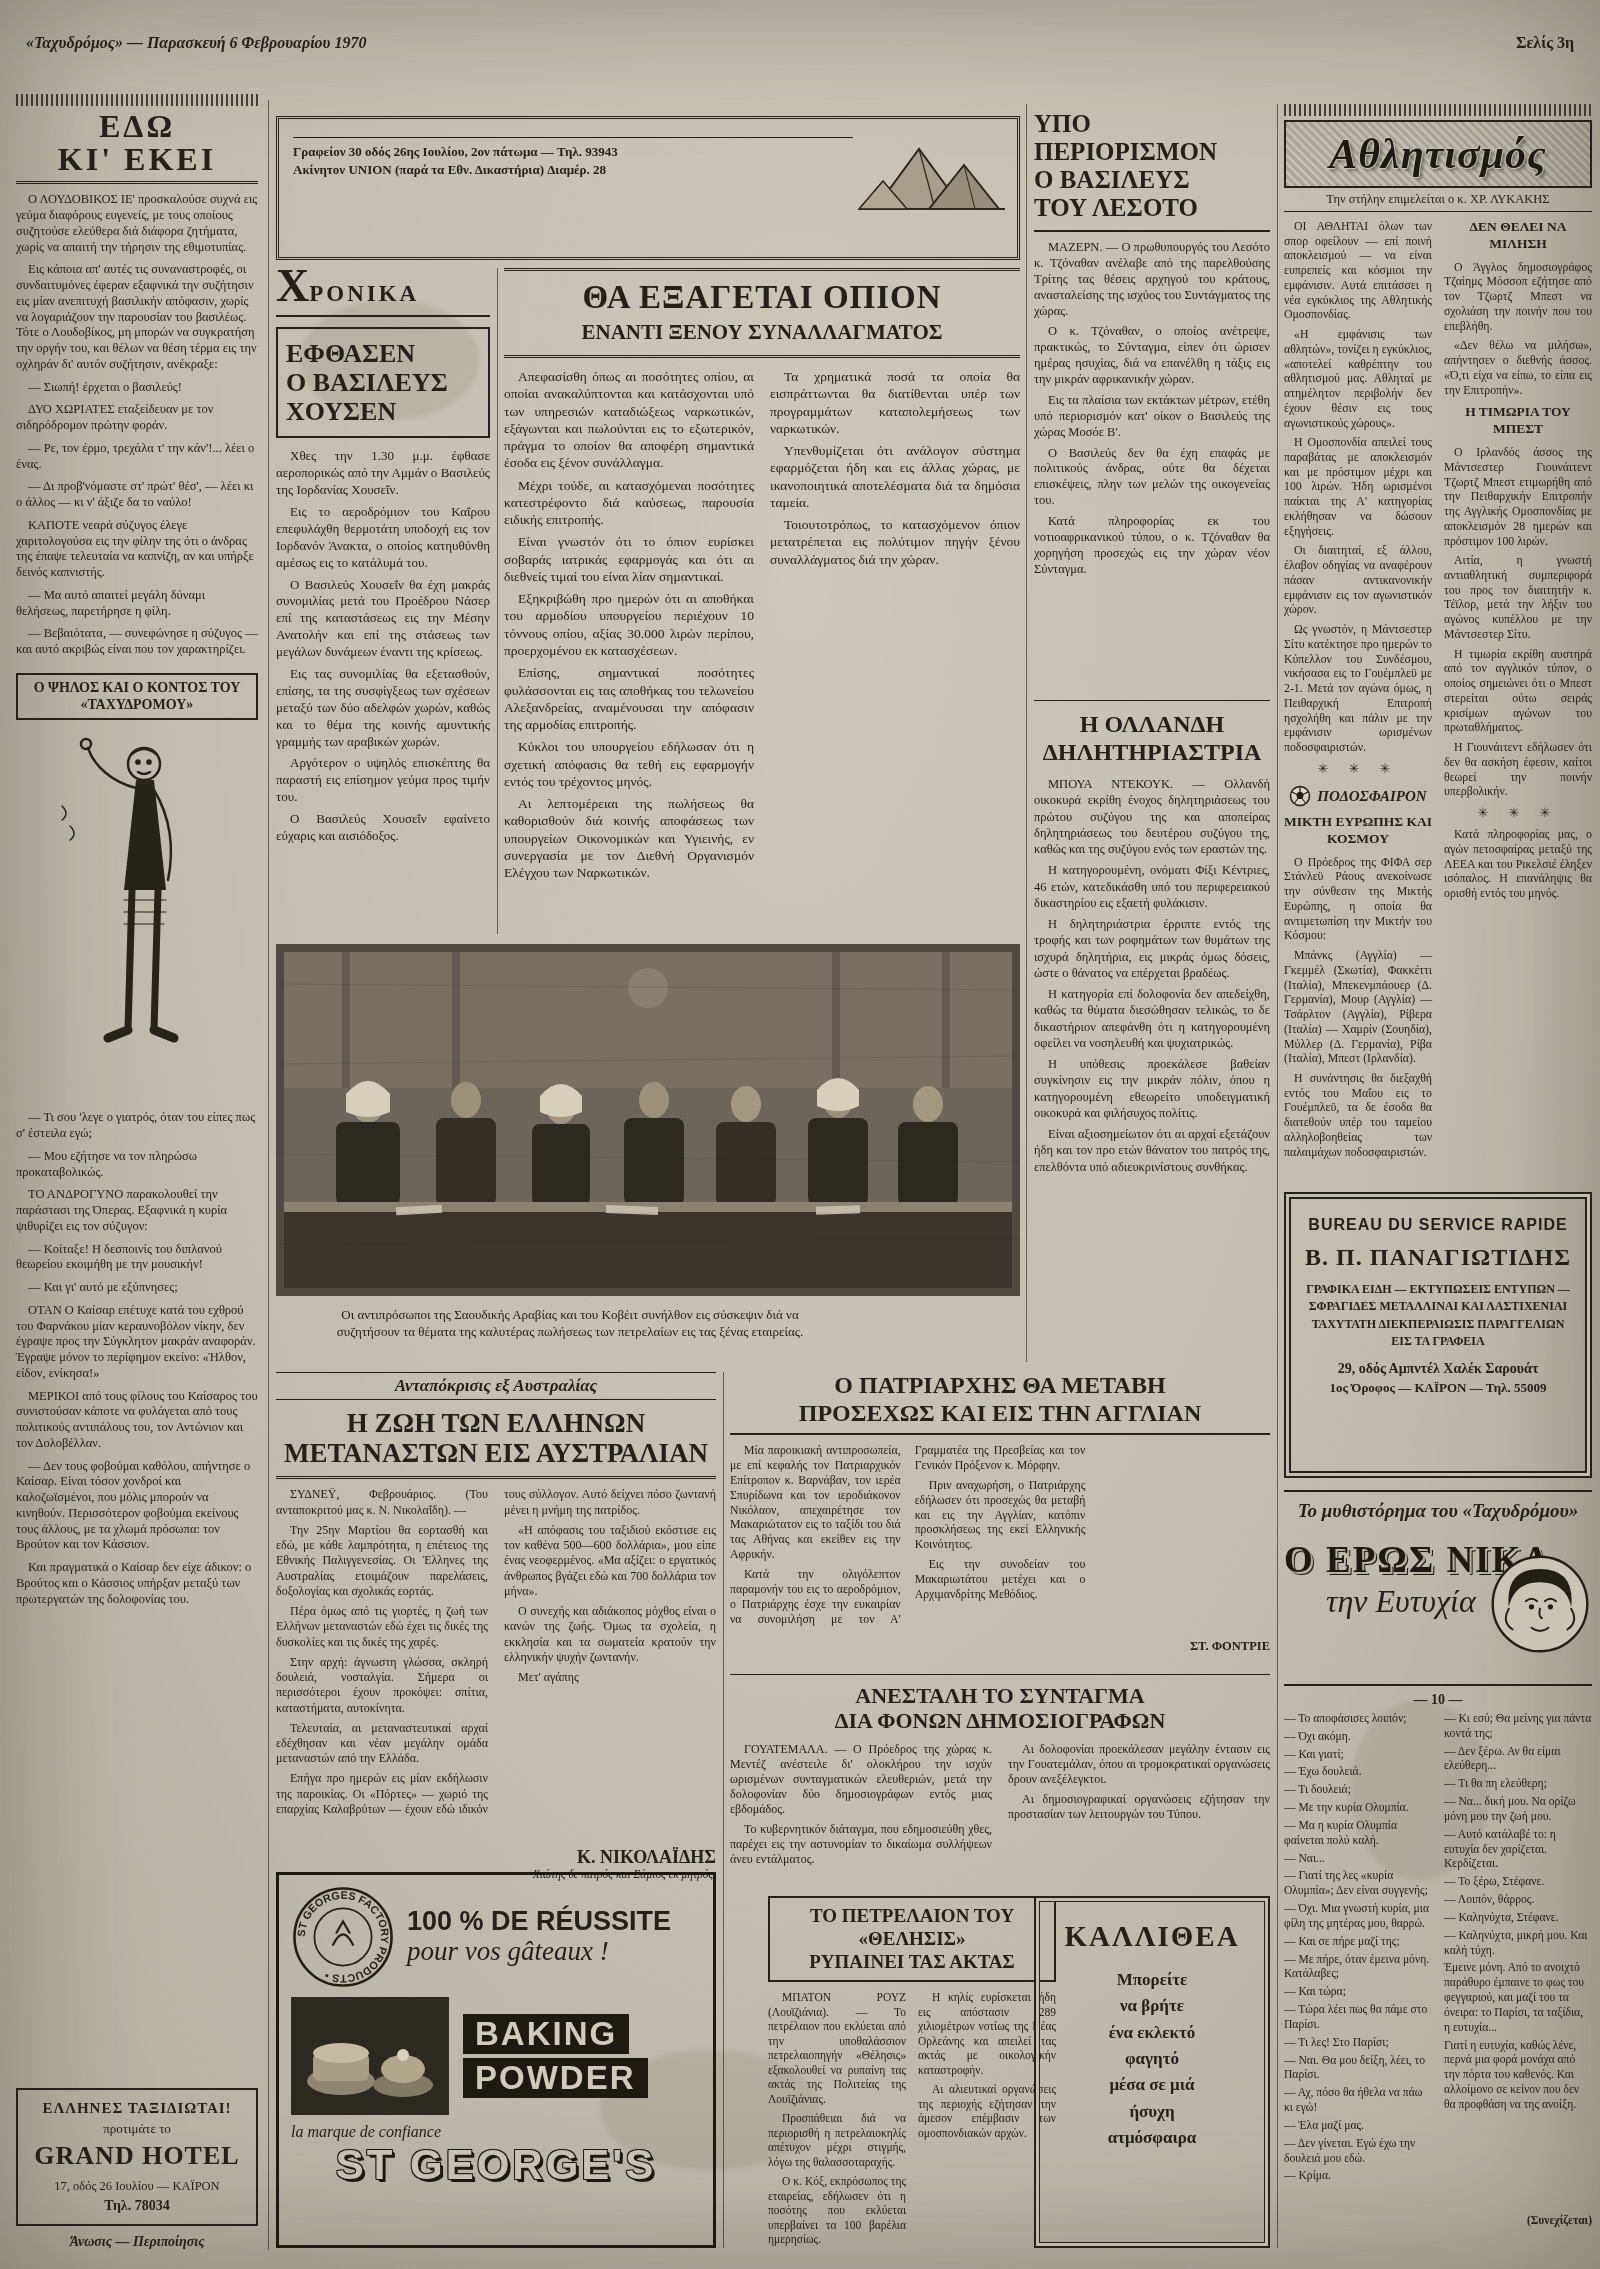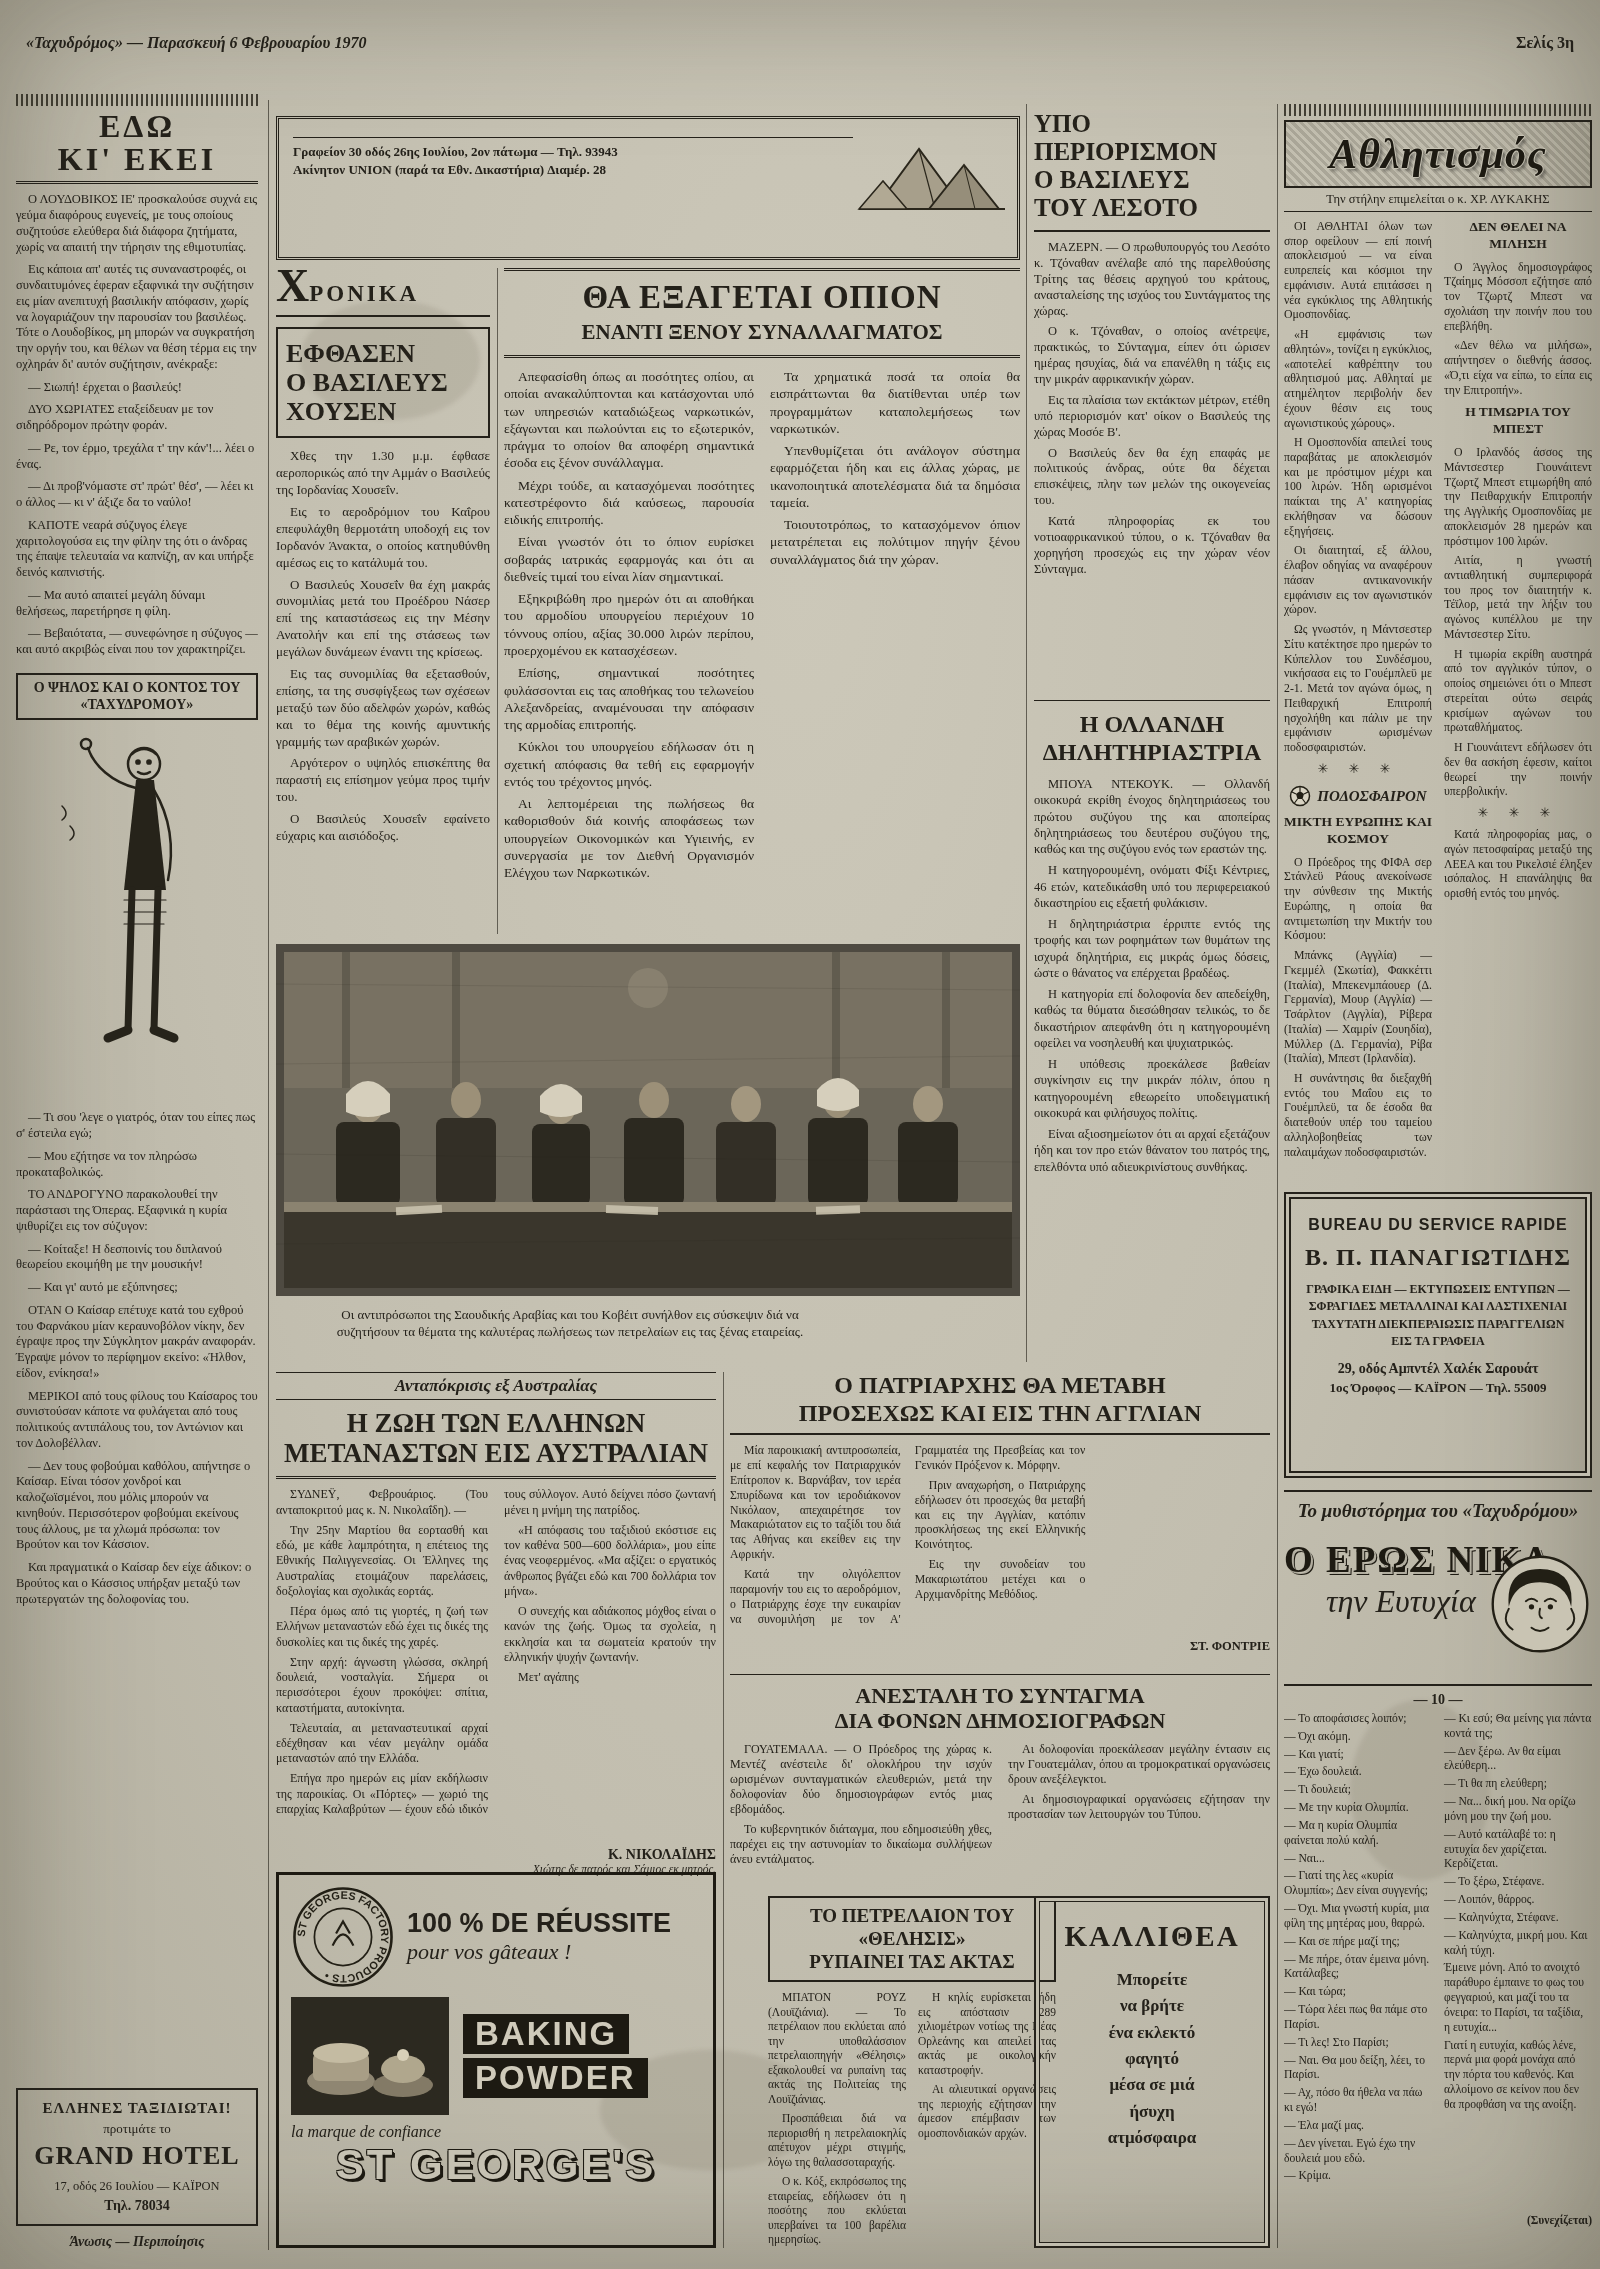--- a/index.html
+++ b/index.html
@@ -128,21 +128,21 @@
   .se-cont { text-align: right; font-weight: bold; font-size: 11.5px; padding-top: 4px; }
 
   
   #australia { left: 276px; top: 1372px; width: 440px; height: 490px; }
   .au-kicker { text-align: center; font-size: 17px; font-weight: bold; font-style: italic;
     border-top: 1px solid #24211a; border-bottom: 1px solid #24211a; padding: 3px 0; }
   .au-head { text-align: center; font-size: 27px; font-weight: bold; line-height: 1.12; padding: 8px 0;
     border-bottom: 3px double #24211a; margin-bottom: 8px; }
   .au-body { height: 360px; overflow: hidden; column-count: 2; column-gap: 16px; column-fill: auto;
     font-size: 12px; line-height: 1.27; }
-  .au-sig { text-align: right; font-weight: bold; font-size: 14px; }
+  .au-sig { text-align: right; font-weight: bold; font-size: 18px; }
   .au-ps { font-size: 11.5px; font-style: italic; text-align: right; }
 
   
   #patriarch { left: 730px; top: 1372px; width: 540px; height: 292px; }
   .pa-head { text-align: center; font-size: 24px; font-weight: bold; line-height: 1.15;
     border-bottom: 2px solid #24211a; padding-bottom: 6px; margin-bottom: 8px; }
   .pa-body { height: 196px; overflow: hidden; column-count: 3; column-gap: 14px; column-fill: auto;
     font-size: 11.8px; line-height: 1.26; }
   .pa-sig { text-align: right; font-weight: bold; font-size: 12.5px; }
 
@@ -162,21 +162,21 @@
   
   #kallithea { left: 1034px; top: 1896px; width: 236px; height: 352px; border: 2px solid #24211a;
     box-shadow: inset 0 0 0 3px #c2beaf, inset 0 0 0 4px #24211a; text-align: center; padding: 22px 10px; }
   .ka-name { font-weight: bold; font-size: 29px; letter-spacing: 2px; margin-bottom: 14px; }
   .ka-lines p { font-size: 17px; line-height: 1.55; font-weight: bold; }
 
   
   #stgeorge { left: 276px; top: 1872px; width: 440px; height: 376px; border: 3px solid #1d1a12; padding: 10px 12px; }
   .sg-top { display: flex; gap: 12px; align-items: center; }
   .sg-reussite { font-size: 27px; font-weight: bold; font-family: "Liberation Sans", sans-serif; line-height: 1.1; }
-  .sg-script { font-style: italic; font-size: 22px; }
+  .sg-script { font-style: italic; font-size: 27px; }
   .sg-mid { display: flex; gap: 14px; margin-top: 8px; align-items: center; }
   .sg-brand div { display: inline-block; background: #1d1a12; color: #cfcaba; font-weight: bold;
     font-size: 33px; font-family: "Liberation Sans", sans-serif; padding: 1px 12px; margin: 2px 0; letter-spacing: 2px; }
   .sg-tag { font-style: italic; font-size: 16px; margin-top: 8px; }
   .sg-name { font-size: 42px; font-weight: bold; letter-spacing: 3px; text-align: center; color: #c6c2b3;
     text-shadow: 2px 2px 0 #1d1a12, -1px -1px 0 #1d1a12, 1px -1px 0 #1d1a12, -1px 1px 0 #1d1a12, 3px 3px 0 #1d1a12;
     font-family: "Liberation Sans", sans-serif; }
 </style>
 </head>
 <body>

